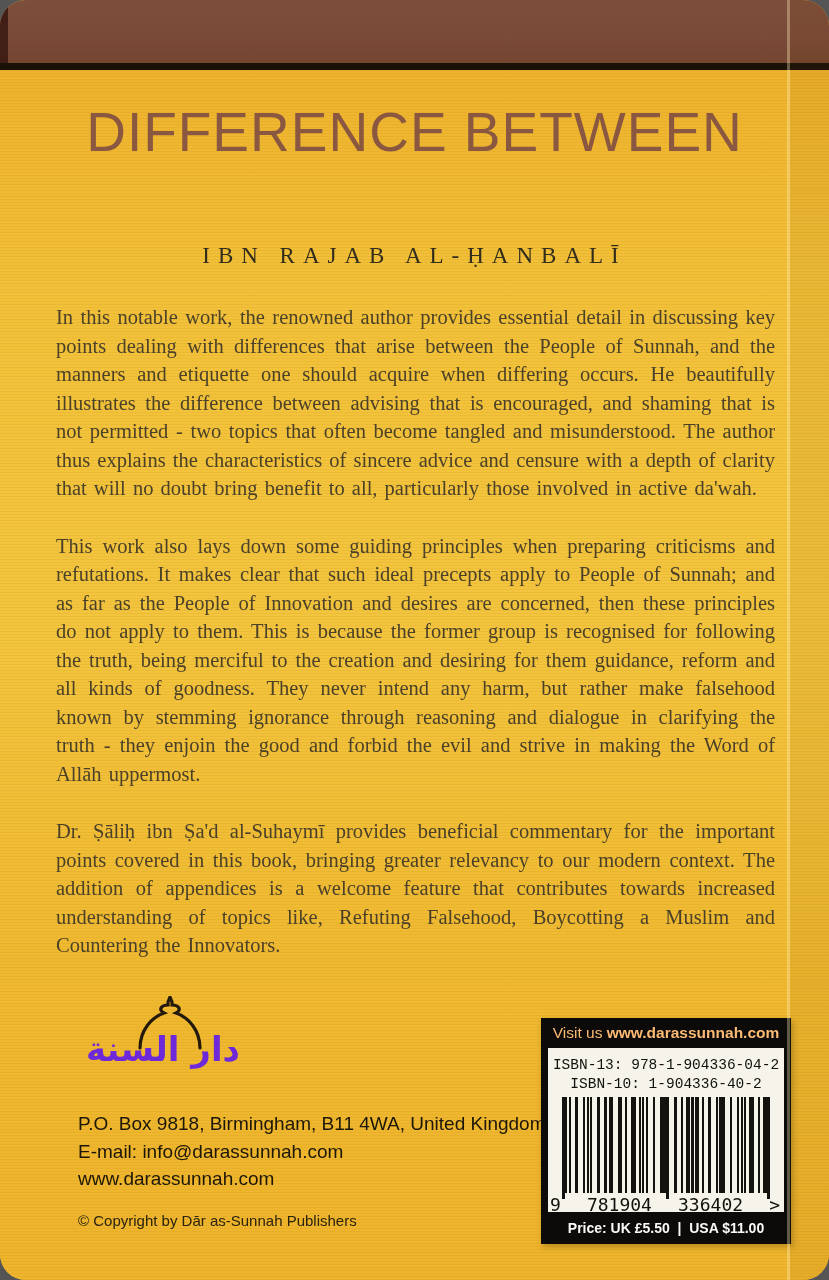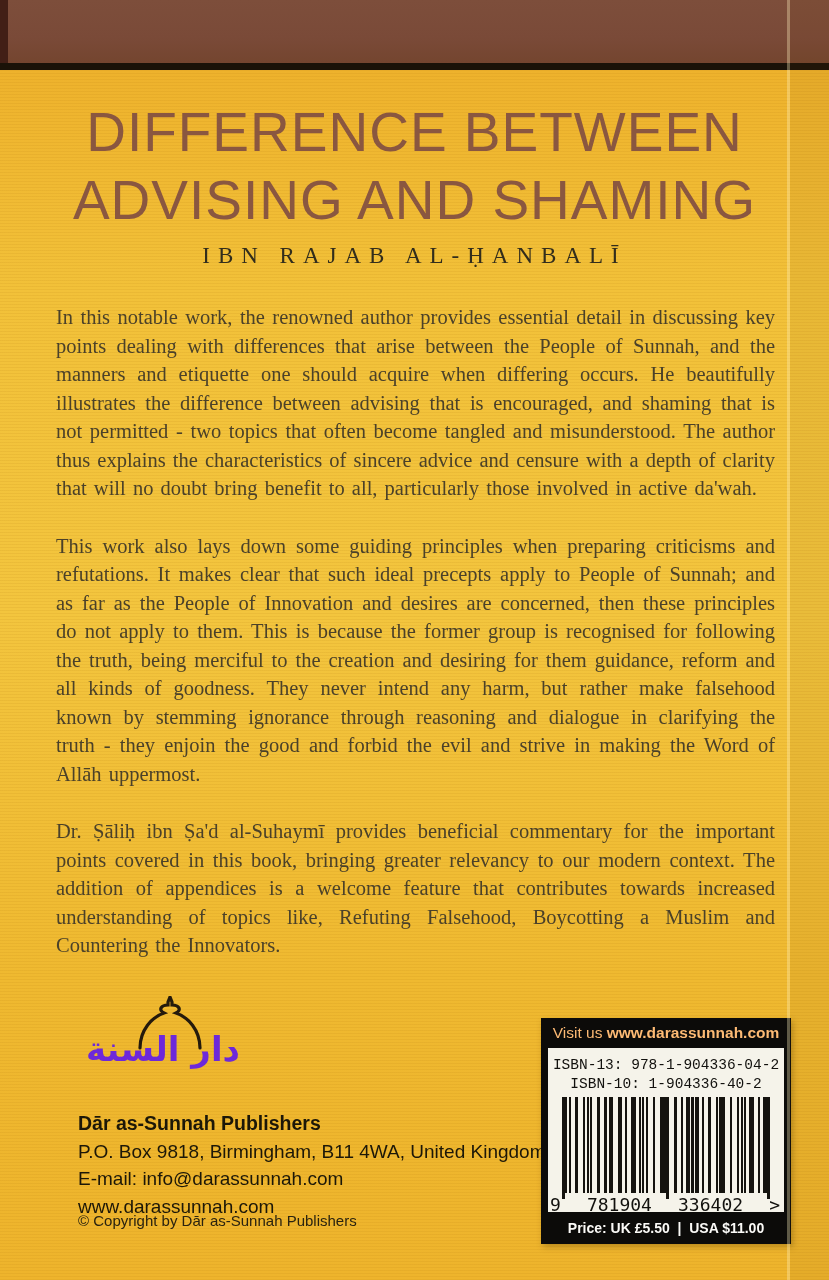--- a/index.html
+++ b/index.html
@@ -4,20 +4,21 @@
 <style>
   html, body { margin: 0; padding: 0; background: #555; }
   #page {
     position: relative;
     width: 829px;
     height: 1280px;
     margin: 0 auto;
     overflow: hidden;
     background: #eeb52e;
     font-family: "Liberation Sans", sans-serif;
+    border-radius: 26px;
   }
   
   .top-band {
     position: absolute; top: 0; left: 0; width: 100%; height: 63px;
     background: linear-gradient(180deg, #7d4e3b 0%, #7a4a38 60%, #74452f 100%);
   }
   .top-band .left-strip {
     position: absolute; top: 0; left: 0; width: 8px; height: 100%;
     background: #421f16;
   }
@@ -132,40 +133,38 @@
 <div id="page">
 
   <div class="top-band">
     <div class="left-strip"></div>
   </div>
   <div class="separator"></div>
   <div class="cover-bg"></div>
 
   <div class="title">
     <div>DIFFERENCE BETWEEN</div>
-    <div>ADVISING AND SHAMING</div>
   </div>
 
   <div class="author">IBN RAJAB AL-ḤANBALĪ</div>
 
   <div class="blurb">
     <p>In this notable work, the renowned author provides essential detail in discussing key points dealing with differences that arise between the People of Sunnah, and the manners and etiquette one should acquire when differing occurs. He beautifully illustrates the difference between advising that is encouraged, and shaming that is not permitted - two topics that often become tangled and misunderstood. The author thus explains the characteristics of sincere advice and censure with a depth of clarity that will no doubt bring benefit to all, particularly those involved in active da'wah.</p>
     <p>This work also lays down some guiding principles when preparing criticisms and refutations. It makes clear that such ideal precepts apply to People of Sunnah; and as far as the People of Innovation and desires are concerned, then these principles do not apply to them. This is because the former group is recognised for following the truth, being merciful to the creation and desiring for them guidance, reform and all kinds of goodness. They never intend any harm, but rather make falsehood known by stemming ignorance through reasoning and dialogue in clarifying the truth - they enjoin the good and forbid the evil and strive in making the Word of Allāh uppermost.</p>
     <p>Dr. Ṣāliḥ ibn Ṣa'd al-Suhaymī provides beneficial commentary for the important points covered in this book, bringing greater relevancy to our modern context. The addition of appendices is a welcome feature that contributes towards increased understanding of topics like, Refuting Falsehood, Boycotting a Muslim and Countering the Innovators.</p>
   </div>
 
   <div class="logo">
     <svg class="dome" width="84" height="54" viewBox="0 0 84 54">
       <path d="M12 52 C12 34 24 21 36 17 C30 14 33 9 40 9 L40 6 L42 1 L44 6 L44 9 C51 9 54 14 48 17 C60 21 72 34 72 52" fill="none" stroke="#241a0c" stroke-width="3.2" stroke-linecap="round"></path>
     </svg>
     <div class="arabic" dir="rtl">دار السنة</div>
   </div>
 
   <div class="pub-info">
-    <div class="pub-name">Dār as-Sunnah Publishers</div>
     <div>P.O. Box 9818, Birmingham, B11 4WA, United Kingdom.</div>
     <div>E-mail: info@darassunnah.com</div>
     <div>www.darassunnah.com</div>
   </div>
 
   <div class="copyright">© Copyright by Dār as-Sunnah Publishers</div>
 
   <div class="bbox">
     <div class="bbox-header">
       <span>Visit us </span>

